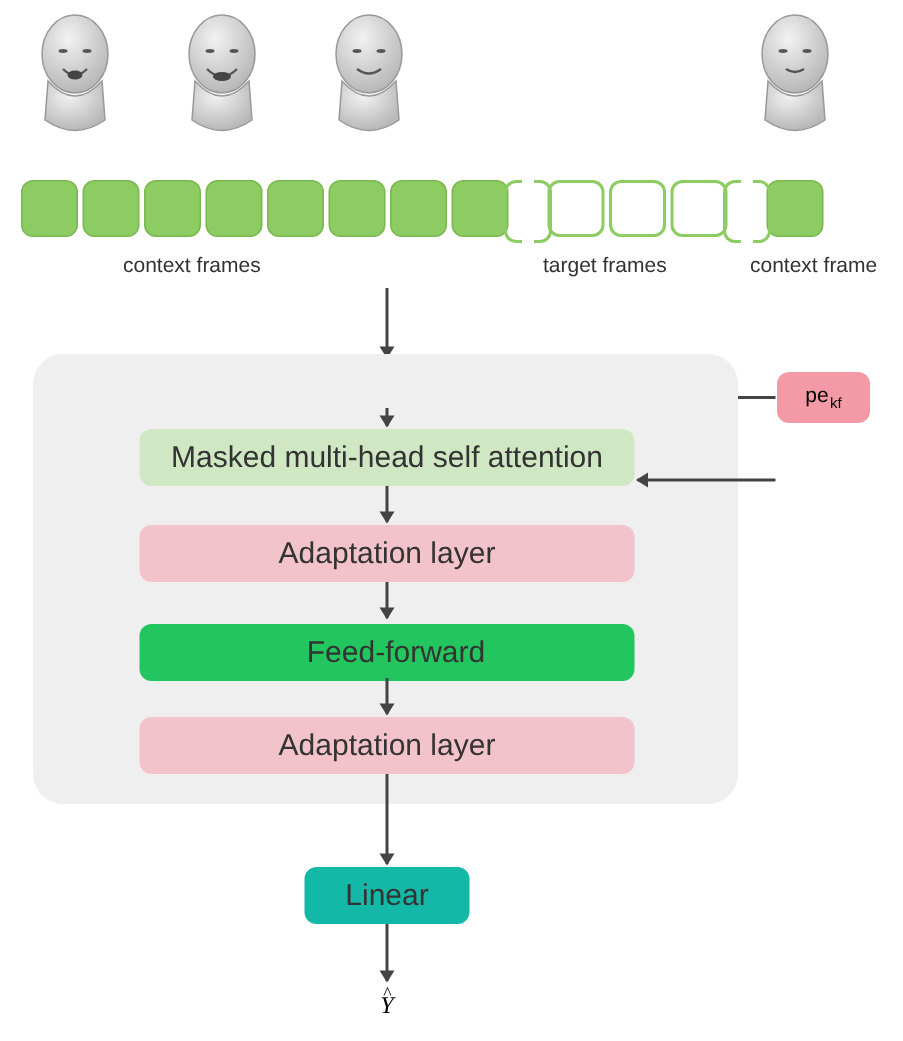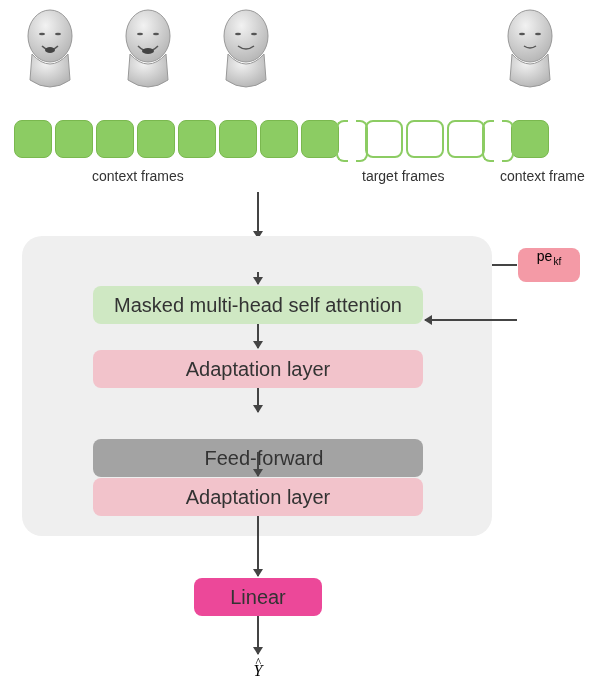--- a/index.html
+++ b/index.html
@@ -136,31 +136,31 @@
     border-radius: 8px;
     display: flex;
     align-items: center;
     justify-content: center;
     font-size: 20px;
     color: #333;
     text-align: center;
   }
   .layer.mha    { top: 286px; background: #cfe8c3; }
   .layer.adapt1 { top: 350px; background: #f2c3cb; }
-  .layer.ff     { top: 439px; background: #a3a3a3; padding-left: 12px; }
+  .layer.ff     { top: 416px; background: #22c55e; padding-left: 12px; }
   .layer.adapt2 { top: 478px; background: #f2c3cb; }
-  .layer.linear { top: 578px; width: 128px; background: #ec4899; }
+  .layer.linear { top: 578px; width: 110px; background: #14b8a6; }
 
   
   .side-block {
     position: absolute;
     width: 62px;
     height: 34px;
     border-radius: 8px;
-    display: flex; align-items: flex-start; justify-content: center;
+    display: flex; align-items: center; justify-content: center;
     font-size: 14px;
   }
   .side-block.pe { background: #f49aa6; top: 248px; left: 518px; }
   .side-block.srel { background: #f5b770; top: 303px; left: 518px; }
   .sub { font-size: 10px; vertical-align: sub; margin-left: 1px; }
 
   
   .yhat {
     position: absolute;
     left: 50%;
@@ -240,21 +240,21 @@
     <div class="tok filled"></div>
     <div class="tok gap"></div>
     <div class="tok empty"></div>
     <div class="tok empty"></div>
     <div class="tok empty"></div>
     <div class="tok gap"></div>
     <div class="tok filled"></div>
   </div>
 
   <div class="tok-labels">
-    <div class="tok-label" style="left:92px">context frames</div>
+    <div class="tok-label" style="left:82px">context frames</div>
     <div class="tok-label" style="left:362px">target frames</div>
     <div class="tok-label" style="left:500px">context frame</div>
   </div>
 
   <div class="arrow" style="top:192px; height:46px; left:258px;"></div>
 
   <div class="plus" style="left:245px; top:246px;">
     <span>+</span>
   </div>
 

